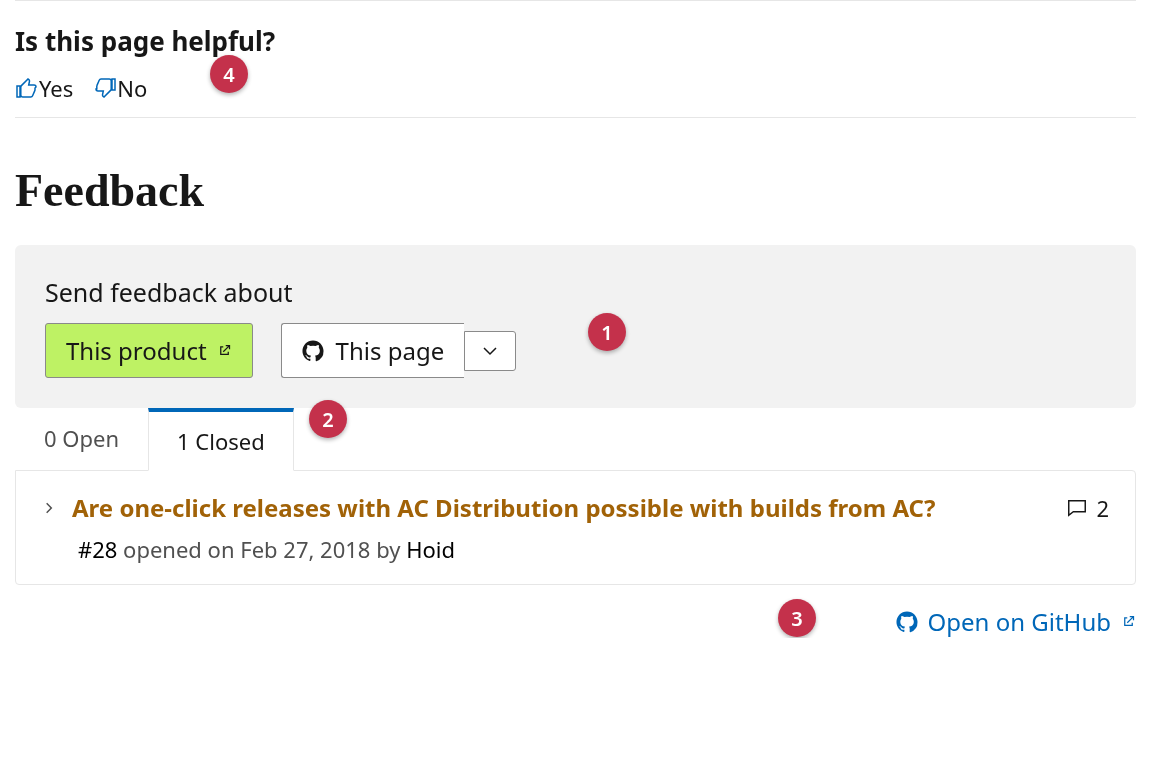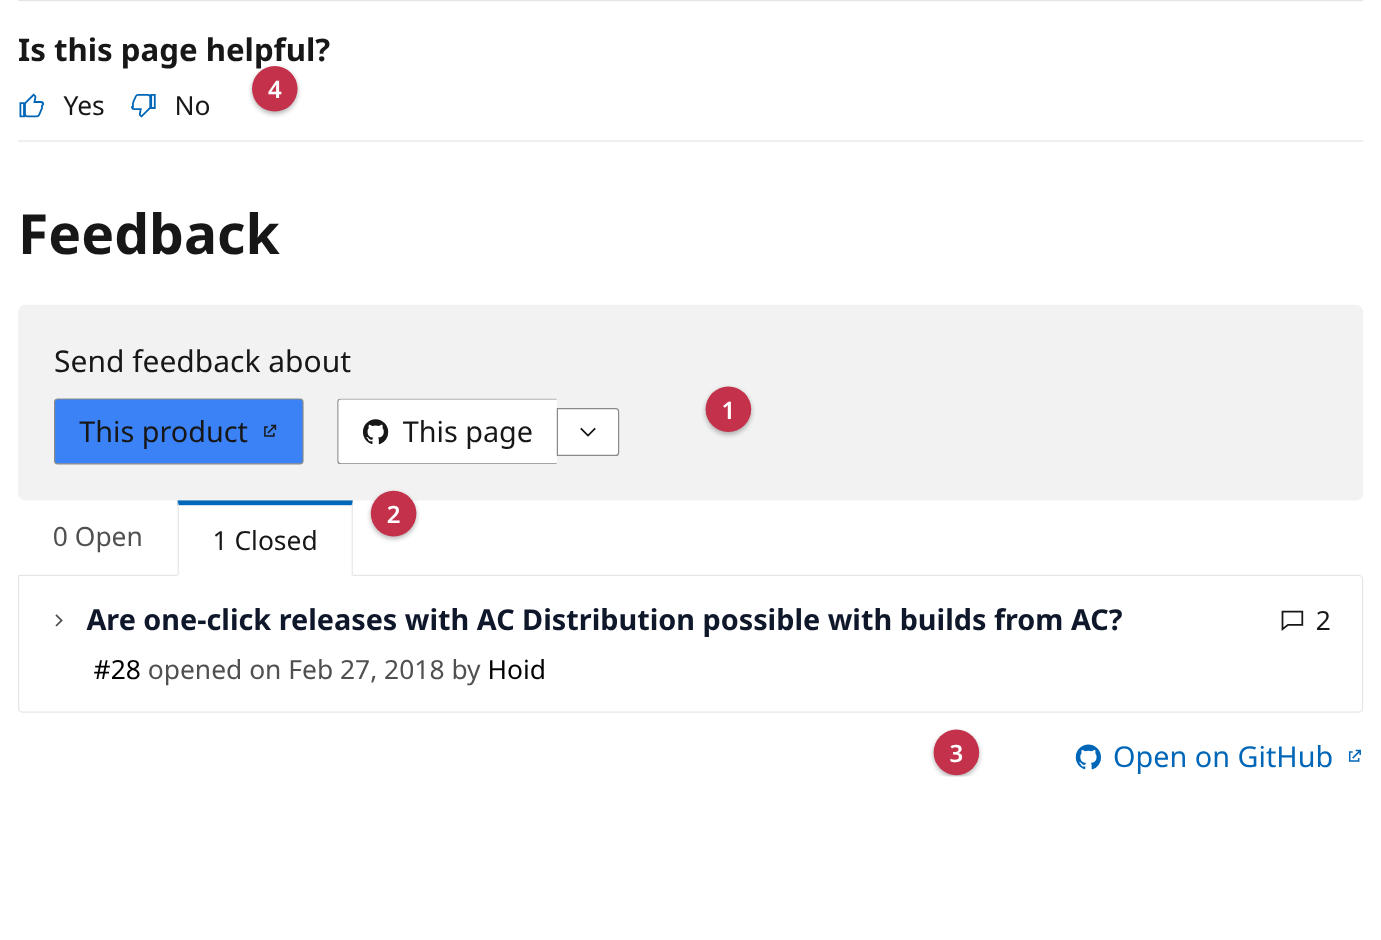--- a/index.html
+++ b/index.html
@@ -24,37 +24,38 @@
       align-items: center;
       gap: 20px;
       font-size: 22px;
       padding-bottom: 14px;
       border-bottom: 1px solid #e6e6e6;
       position: relative;
     }
     .helpful-btn {
       display: inline-flex;
       align-items: center;
-      gap: 14px;
+      gap: 0;
       font-size: 22px;
       color: #171717;
       cursor: pointer;
       background: none;
       border: none;
       font-family: inherit;
     }
     .helpful-btn .thumb-icon {
       width: 24px;
       height: 24px;
       fill: #0067b8;
     }
     .feedback-heading {
       font-size: 46px;
       font-weight: 700;
       margin: 46px 0 28px 0;
+      font-family: Liberation Serif, serif;
     }
     .feedback-box {
       background: #f2f2f2;
       border-radius: 6px;
       padding: 30px;
     }
     .feedback-box-title {
       font-size: 25px;
       font-weight: 400;
       margin-bottom: 14px;
@@ -62,21 +63,21 @@
     .pill-row {
       display: flex;
       align-items: center;
       gap: 8px;
       position: relative;
     }
     .pill-btn {
       display: inline-flex;
       align-items: center;
       gap: 10px;
-      background: #3b82f6;
+      background: #bef264;
       border: 1px solid #8a8a8a;
       border-radius: 3px;
       padding: 10px 20px;
       font-size: 24px;
       font-family: inherit;
       cursor: pointer;
       color: #171717;
     }
     .pill-split {
       display: inline-flex;
@@ -159,21 +160,21 @@
       gap: 16px;
     }
     .issue-chevron {
       color: #505050;
       font-size: 20px;
     }
     .issue-title {
       font-size: 24px;
       font-weight: 700;
       flex: 1;
-      color: #0f172a;
+      color: #a16207;
     }
     .issue-comments {
       display: inline-flex;
       align-items: center;
       gap: 8px;
       font-size: 22px;
       color: #171717;
     }
     .comment-icon { width: 22px; height: 22px; fill: none; stroke: #171717; stroke-width: 1.6; }
     .issue-meta {

